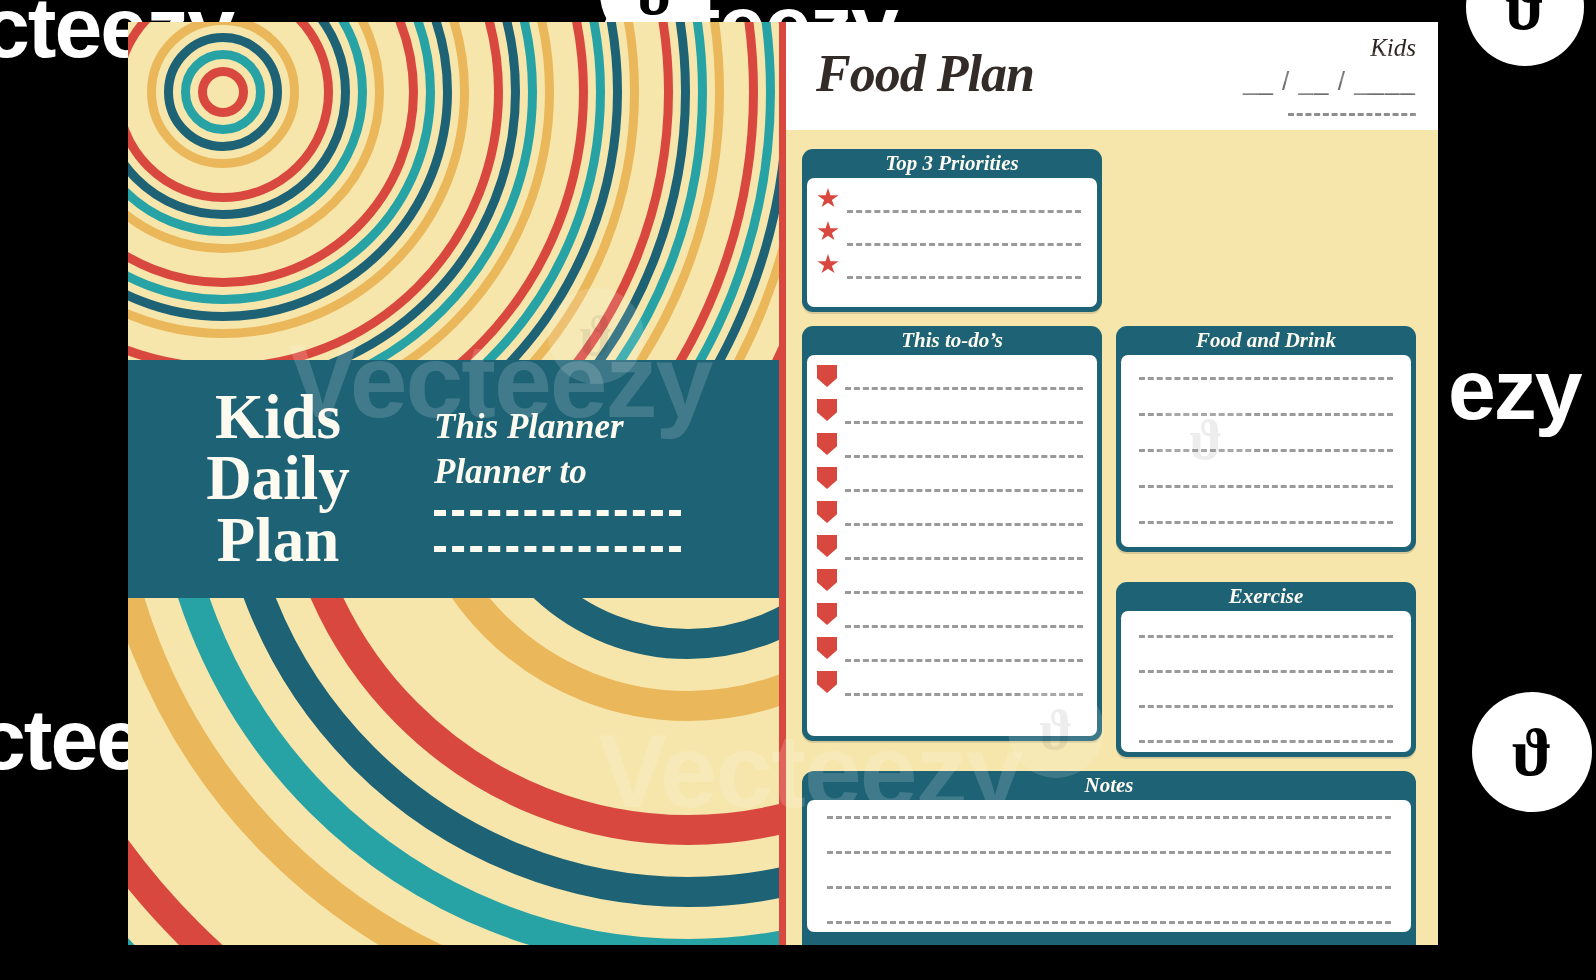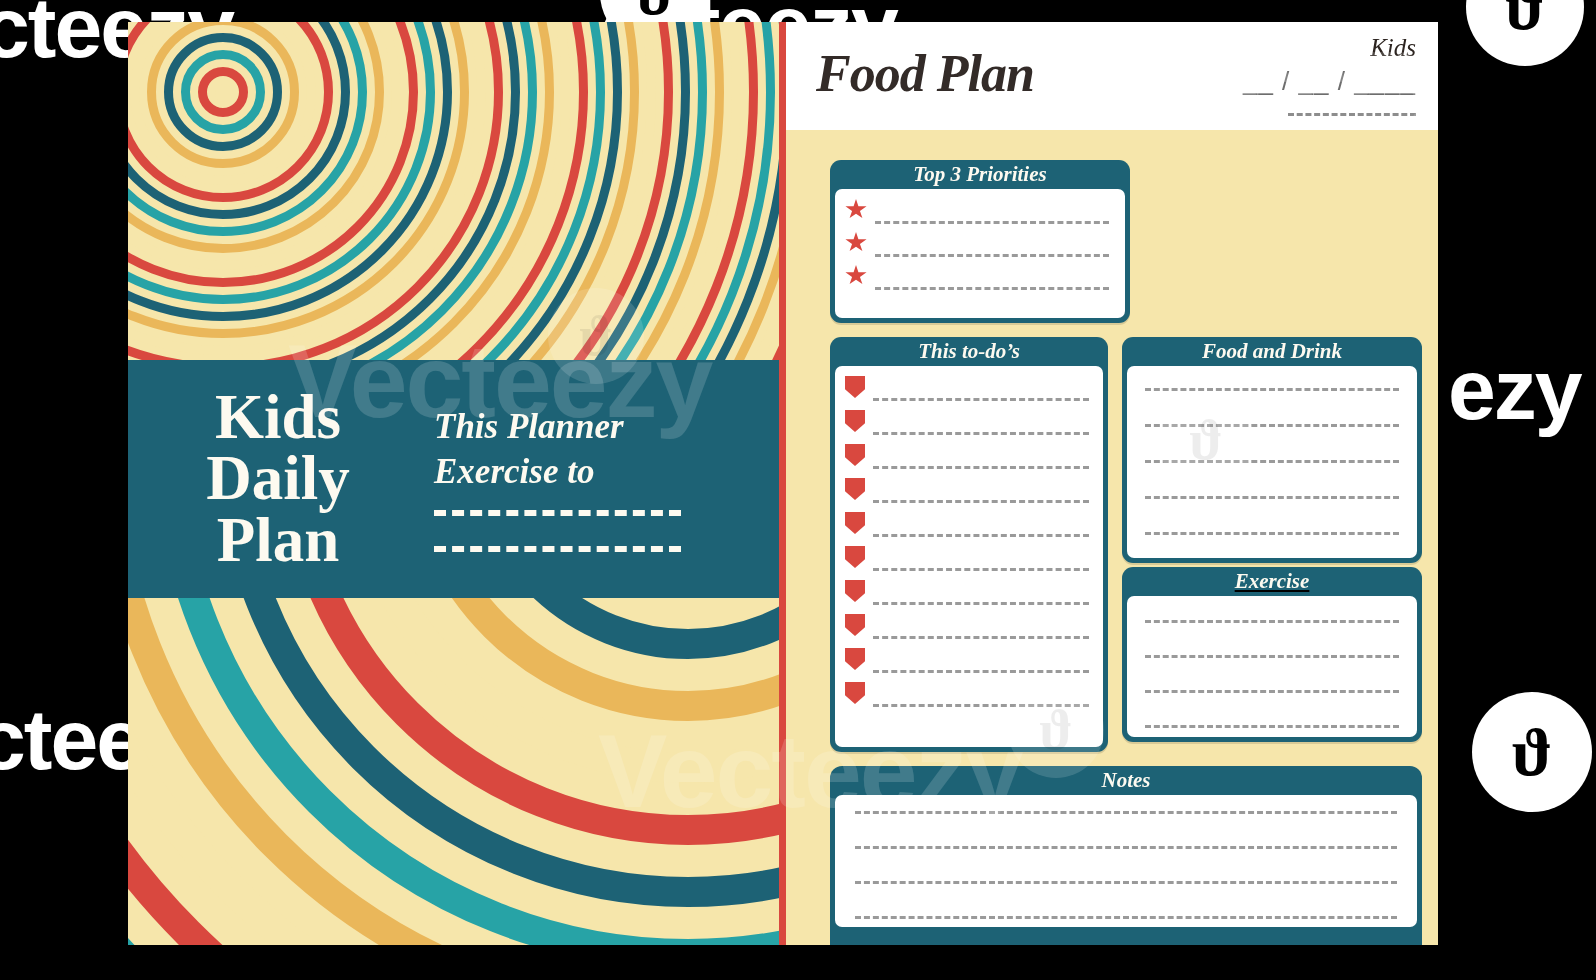--- a/index.html
+++ b/index.html
@@ -43,22 +43,22 @@
   .header{position:absolute;left:0;top:0;right:0;height:108px;background:#fff;
           display:flex;align-items:flex-start;}
   .hdr-title{font-size:52px;font-weight:bold;font-style:italic;color:#332b28;
              padding-left:30px;padding-top:22px;letter-spacing:-1px;}
   .hdr-date{position:absolute;right:22px;top:12px;width:190px;text-align:right;}
   .hdr-date .dlabel{font-size:25px;font-style:italic;color:#2c2420;}
   .hdr-date .dslots{font-size:26px;color:#6d6d6d;letter-spacing:1px;margin-top:4px;
                     font-family:"Liberation Sans",sans-serif;}
   .hdr-date .dline{height:0;border-top:3px dashed #8d8d8d;width:128px;margin:16px 0 0 auto;}
 
-  .boxes{position:absolute;left:0;top:108px;right:0;bottom:0;padding:30px 16px 14px 16px;
-         box-sizing:border-box;margin-left:28px;}
+  .boxes{position:absolute;left:0;top:108px;right:0;bottom:0;padding:19px 16px 14px 16px;
+         box-sizing:border-box;}
 
   .row{display:flex;gap:14px;}
   .card{background:#1d6275;border-radius:11px;overflow:hidden;box-sizing:border-box;
         box-shadow:0 2px 0 rgba(0,0,0,.12);}
   .card-hd{height:29px;display:flex;align-items:center;justify-content:center;}
   .card-hd span{color:#fdfaf0;font-weight:bold;font-style:italic;font-size:21px;}
   .card-bd{background:#fff;margin:0 5px 5px 5px;border-radius:7px;position:relative;
            box-sizing:border-box;}
 
   .line-row{display:flex;align-items:flex-start;}
@@ -148,21 +148,21 @@
       </div>
 
     <div class="band">
       <div class="band-left">
         <div class="band-title">Kids</div>
         <div class="band-title">Daily</div>
         <div class="band-title">Plan</div>
       </div>
       <div class="band-right">
         <div class="band-sub">This Planner</div>
-        <div class="band-sub" style="margin-top:-14px;">Exercise to</div>
+        <div class="band-sub" style="margin-top:-14px;">Planner to</div>
         <div class="dashline-w"></div>
         <div class="dashline-w" style="margin-bottom:0;"></div>
       </div>
     </div>
 
     <div class="rings-bot" id="ringsBot">
         <div class="ring" style="width: 2064px; height: 2064px; left: -472px; top: -1197px; border: 30px solid rgb(217, 72, 63);"></div>
         <div class="ring" style="width: 1940px; height: 1940px; left: -410px; top: -1135px; border: 30px solid rgb(246, 230, 171);"></div>
         <div class="ring" style="width: 1816px; height: 1816px; left: -348px; top: -1073px; border: 30px solid rgb(234, 183, 90);"></div>
         <div class="ring" style="width: 1692px; height: 1692px; left: -286px; top: -1011px; border: 30px solid rgb(29, 98, 117);"></div>
@@ -287,21 +287,21 @@
               </div>
               <div class="line-row" style="margin-bottom: 9px;">
                 <div class="bullet">
                   <div class="pent"></div>
                 </div>
                 <div class="dash" style="margin-top: 22px; margin-left: 8px;"></div>
               </div>
             </div>
         </div>
 
-        <div style="display:flex;flex-direction:column;gap:4px;">
+        <div style="display:flex;flex-direction:column;gap:30px;">
 
           <div class="card" style="width:300px;height:226px;">
             <div class="card-hd">
               <span>Food and Drink</span>
             </div>
             <div class="card-bd" style="height:192px;padding:22px 18px 0 18px;" id="bdFood">
                 <div class="line-row" style="margin-bottom: 33px;">
                   <div class="dash" style="margin-top: 0px;"></div>
                 </div>
                 <div class="line-row" style="margin-bottom: 33px;">
@@ -312,21 +312,21 @@
                 </div>
                 <div class="line-row" style="margin-bottom: 33px;">
                   <div class="dash" style="margin-top: 0px;"></div>
                 </div>
                 <div class="line-row" style="margin-bottom: 33px;">
                   <div class="dash" style="margin-top: 0px;"></div>
                 </div>
               </div>
           </div>
 
-          <div class="card" style="width:300px;height:175px;text-decoration:underline;">
+          <div class="card" style="width:300px;height:175px;">
             <div class="card-hd">
               <span>Exercise</span>
             </div>
             <div class="card-bd" style="height:141px;padding:24px 18px 0 18px;" id="bdExercise">
                 <div class="line-row" style="margin-bottom: 32px;">
                   <div class="dash" style="margin-top: 0px;"></div>
                 </div>
                 <div class="line-row" style="margin-bottom: 32px;">
                   <div class="dash" style="margin-top: 0px;"></div>
                 </div>

